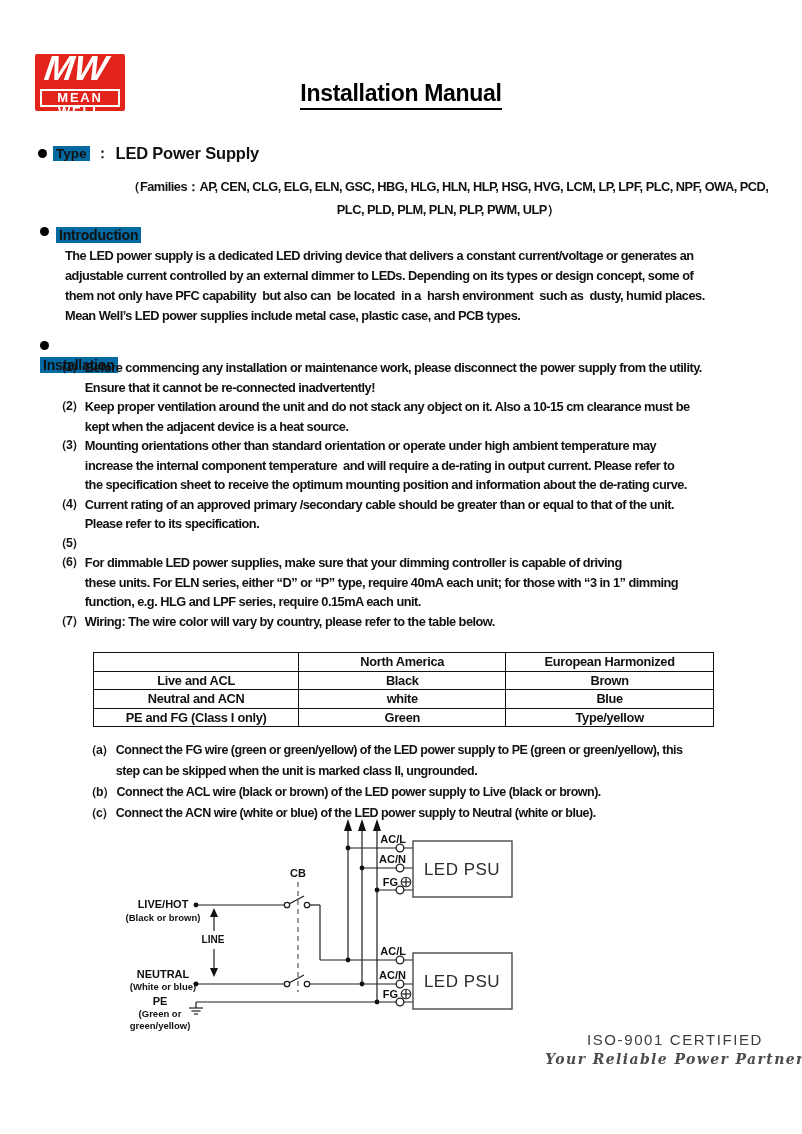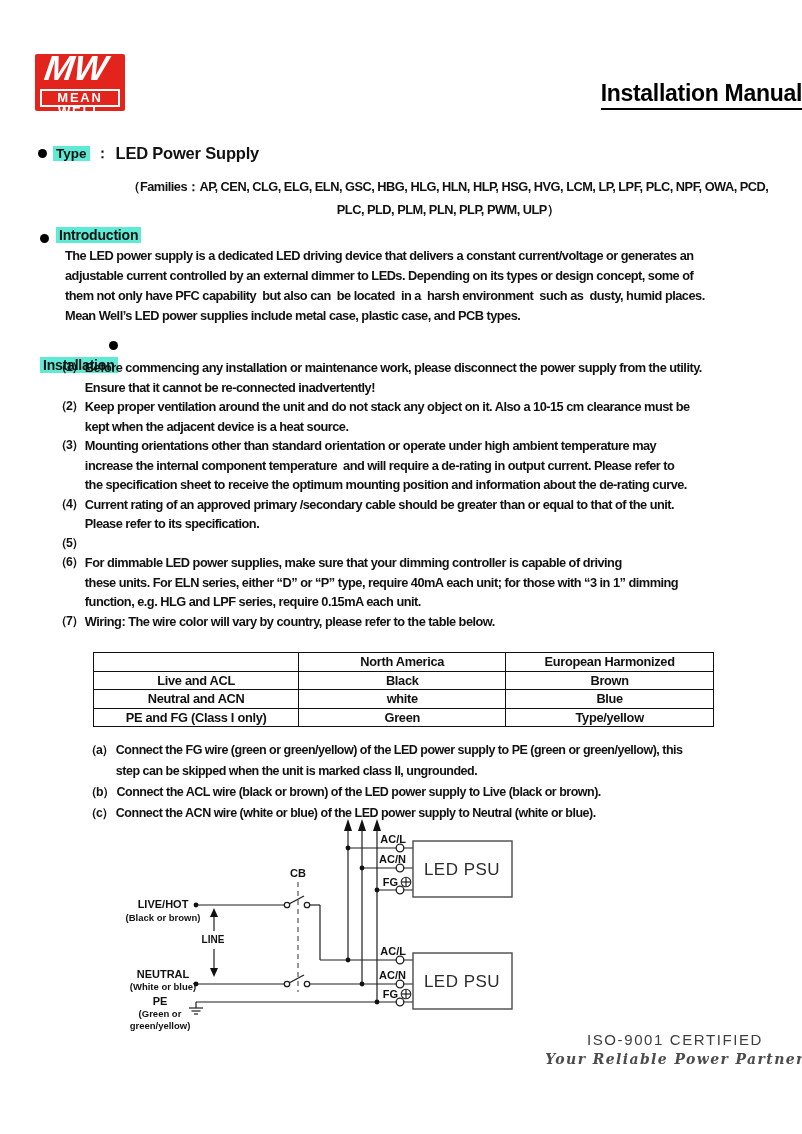--- a/index.html
+++ b/index.html
@@ -9,36 +9,36 @@
   .pre{white-space:pre;}
 
   
   .logo{left:35px;top:54px;width:90px;height:57px;background:#e2241d;border-radius:2px;}
   .logo-mw{position:absolute;top:-6px;left:10px;font-size:35px;font-weight:bold;font-style:italic;
            color:#fff;transform:skewX(-8deg);letter-spacing:0px;font-family:"Liberation Sans",sans-serif;}
   .logo-strip{position:absolute;left:5px;right:5px;bottom:4px;height:14px;border:2px solid #fff;
               font-size:13px;font-weight:bold;color:#fff;letter-spacing:1.8px;line-height:14px;text-align:center;}
 
   
-  .title-wrap{left:0;right:0;top:80px;text-align:right;}
+  .title-wrap{left:0;right:0;top:80px;text-align:center;}
   .title{display:inline-block;font-size:23px;font-weight:bold;color:#000;
          border-bottom:2.5px solid #000;padding-bottom:1px;letter-spacing:-0.3px;}
 
   .bullet{display:inline-block;width:9px;height:9px;border-radius:50%;background:#000;}
-  .hl{background:#5eead4;padding:0 3px;}
+  .hl{background:#0369a1;padding:0 3px;}
 
   .type-row{left:38px;top:144px;display:flex;align-items:center;gap:6px;}
   .type-label{font-size:13.5px;font-weight:bold;}
   .type-colon{font-size:14px;font-weight:bold;}
   .type-value{font-size:16.5px;font-weight:bold;letter-spacing:-0.2px;}
 
   .families{left:118px;top:176px;width:660px;text-align:center;font-size:12.8px;font-weight:bold;
             letter-spacing:-0.5px;line-height:22.5px;}
 
-  .sec-head{display:flex;align-items:flex-end;gap:7px;}
+  .sec-head{display:flex;align-items:flex-start;gap:7px;}
   .sec-head .hl{font-size:14px;font-weight:bold;letter-spacing:-0.2px;}
   .intro-head{left:40px;top:227px;}
   .inst-head{left:40px;top:341px;flex-direction:column;}
 
   .bodytext{font-size:12.8px;font-weight:bold;letter-spacing:-0.52px;line-height:20px;white-space:pre;}
   .intro-body{left:65px;top:246px;width:720px;}
 
   .items{left:55px;top:358px;width:735px;}
   .item{display:flex;}
   .item .num{flex:0 0 auto;font-size:12.3px;font-weight:bold;letter-spacing:-1.2px;line-height:19.5px;padding-right:2px;}

